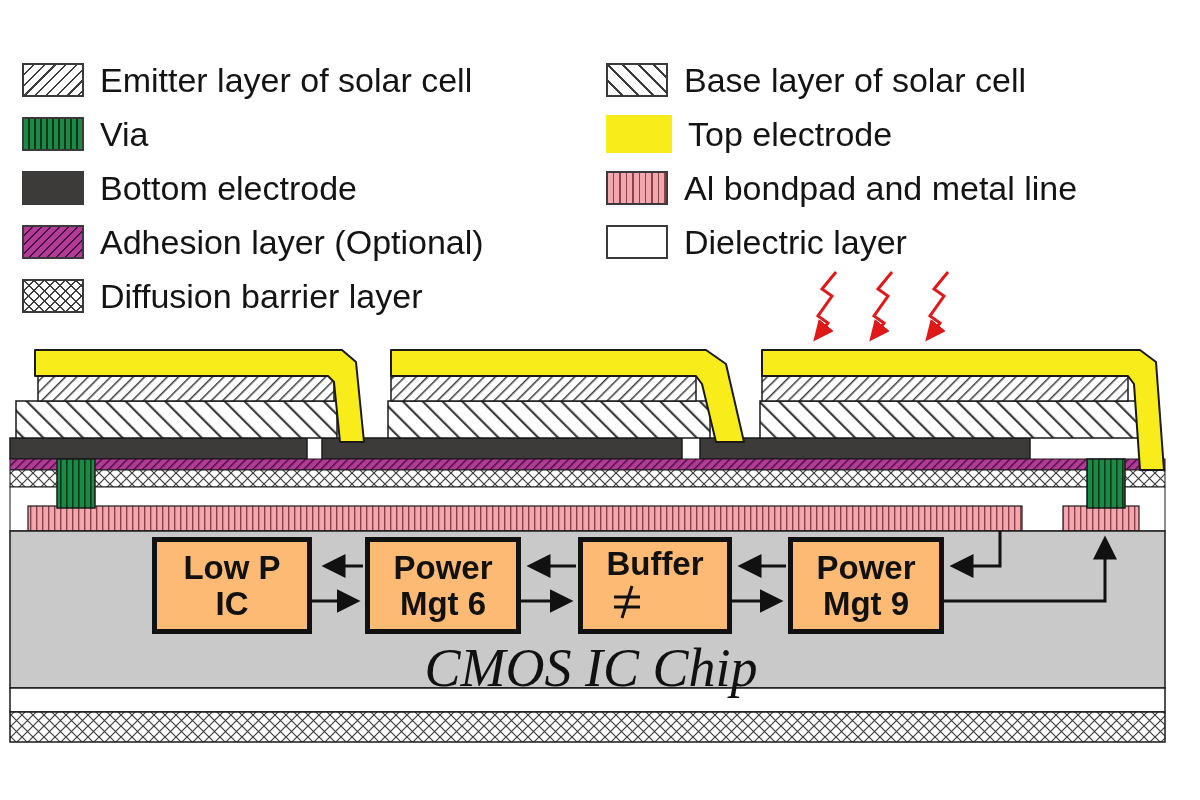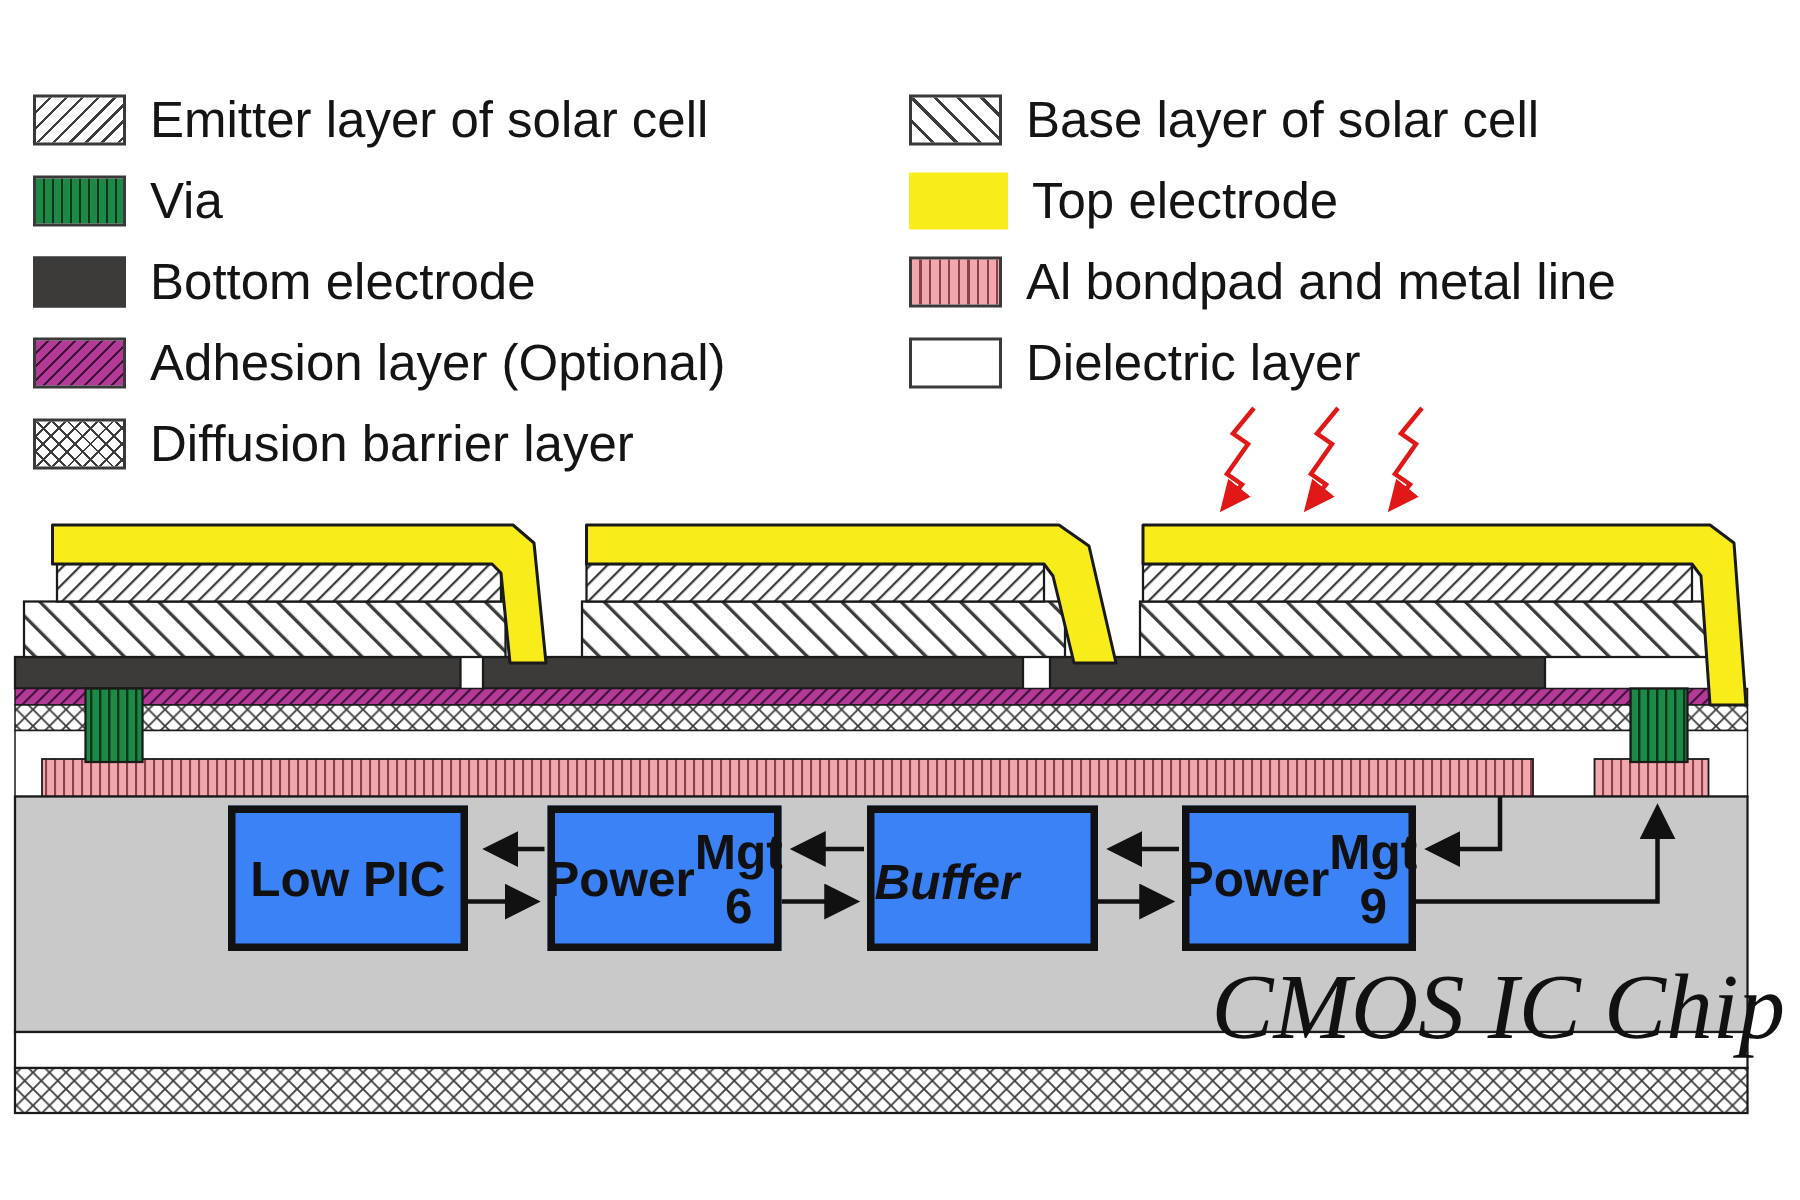--- a/index.html
+++ b/index.html
@@ -22,31 +22,31 @@
   [data-swatch="magenta-hatch"]{background:repeating-linear-gradient(135deg,#b43a98 0 5px,#40103a 5px 6.4px);}
   [data-swatch="cross-hatch"]{background:repeating-linear-gradient(45deg,rgba(0,0,0,0) 0 6px,#3c3c3c 6px 7.4px),
                                          repeating-linear-gradient(135deg,rgba(0,0,0,0) 0 6px,#3c3c3c 6px 7.4px),#fff;}
   [data-swatch="yellow-solid"]{background:#f8ec1a;border:none;width:66px;height:38px;}
   [data-swatch="pink-hatch"]{background:repeating-linear-gradient(90deg,#f0a8ae 0 5px,#8f3f47 5px 6.4px);}
   [data-swatch="white"]{background:#ffffff;}
 
   
   .diagram-svg{position:absolute;left:0;top:0;width:1200px;height:800px;}
 
-  .block{position:absolute;background:#3b82f6;border:5px solid #111;box-sizing:border-box;
-         display:flex;flex-direction:row;align-items:center;justify-content:center;
+  .block{position:absolute;background:#fdba74;border:5px solid #111;box-sizing:border-box;
+         display:flex;flex-direction:column;align-items:center;justify-content:center;
          font-weight:bold;font-size:33px;line-height:1.08;color:#111;text-align:center;}
   #block-lowp{left:152px;top:537px;width:160px;height:97px;}
   #block-mgt2{left:365px;top:537px;width:156px;height:97px;}
-  #block-buffer{left:578px;top:537px;width:154px;height:97px;justify-content:flex-start;padding-top:4px;font-style:italic;}
+  #block-buffer{left:578px;top:537px;width:154px;height:97px;justify-content:flex-start;padding-top:4px;}
   #block-mgt1{left:788px;top:537px;width:156px;height:97px;}
   .cap-sym{margin-top:2px;margin-right:56px;}
 
-  .chip-label{position:absolute;left:16px;top:637px;width:1174px;text-align:right;
-              font-family:"Liberation Serif",serif;font-style:italic;font-size:62px;color:#111;}
+  .chip-label{position:absolute;left:4px;top:637px;width:1174px;text-align:center;
+              font-family:"Liberation Serif",serif;font-style:italic;font-size:54px;color:#111;}
 </style>
 </head>
 <body>
 
 <div class="canvas">
 
   <div class="legend-col left">
     <div class="legend-row">
       <div class="swatch" data-swatch="emitter-hatch"></div>
       <div class="legend-label">Emitter layer of solar cell</div>

